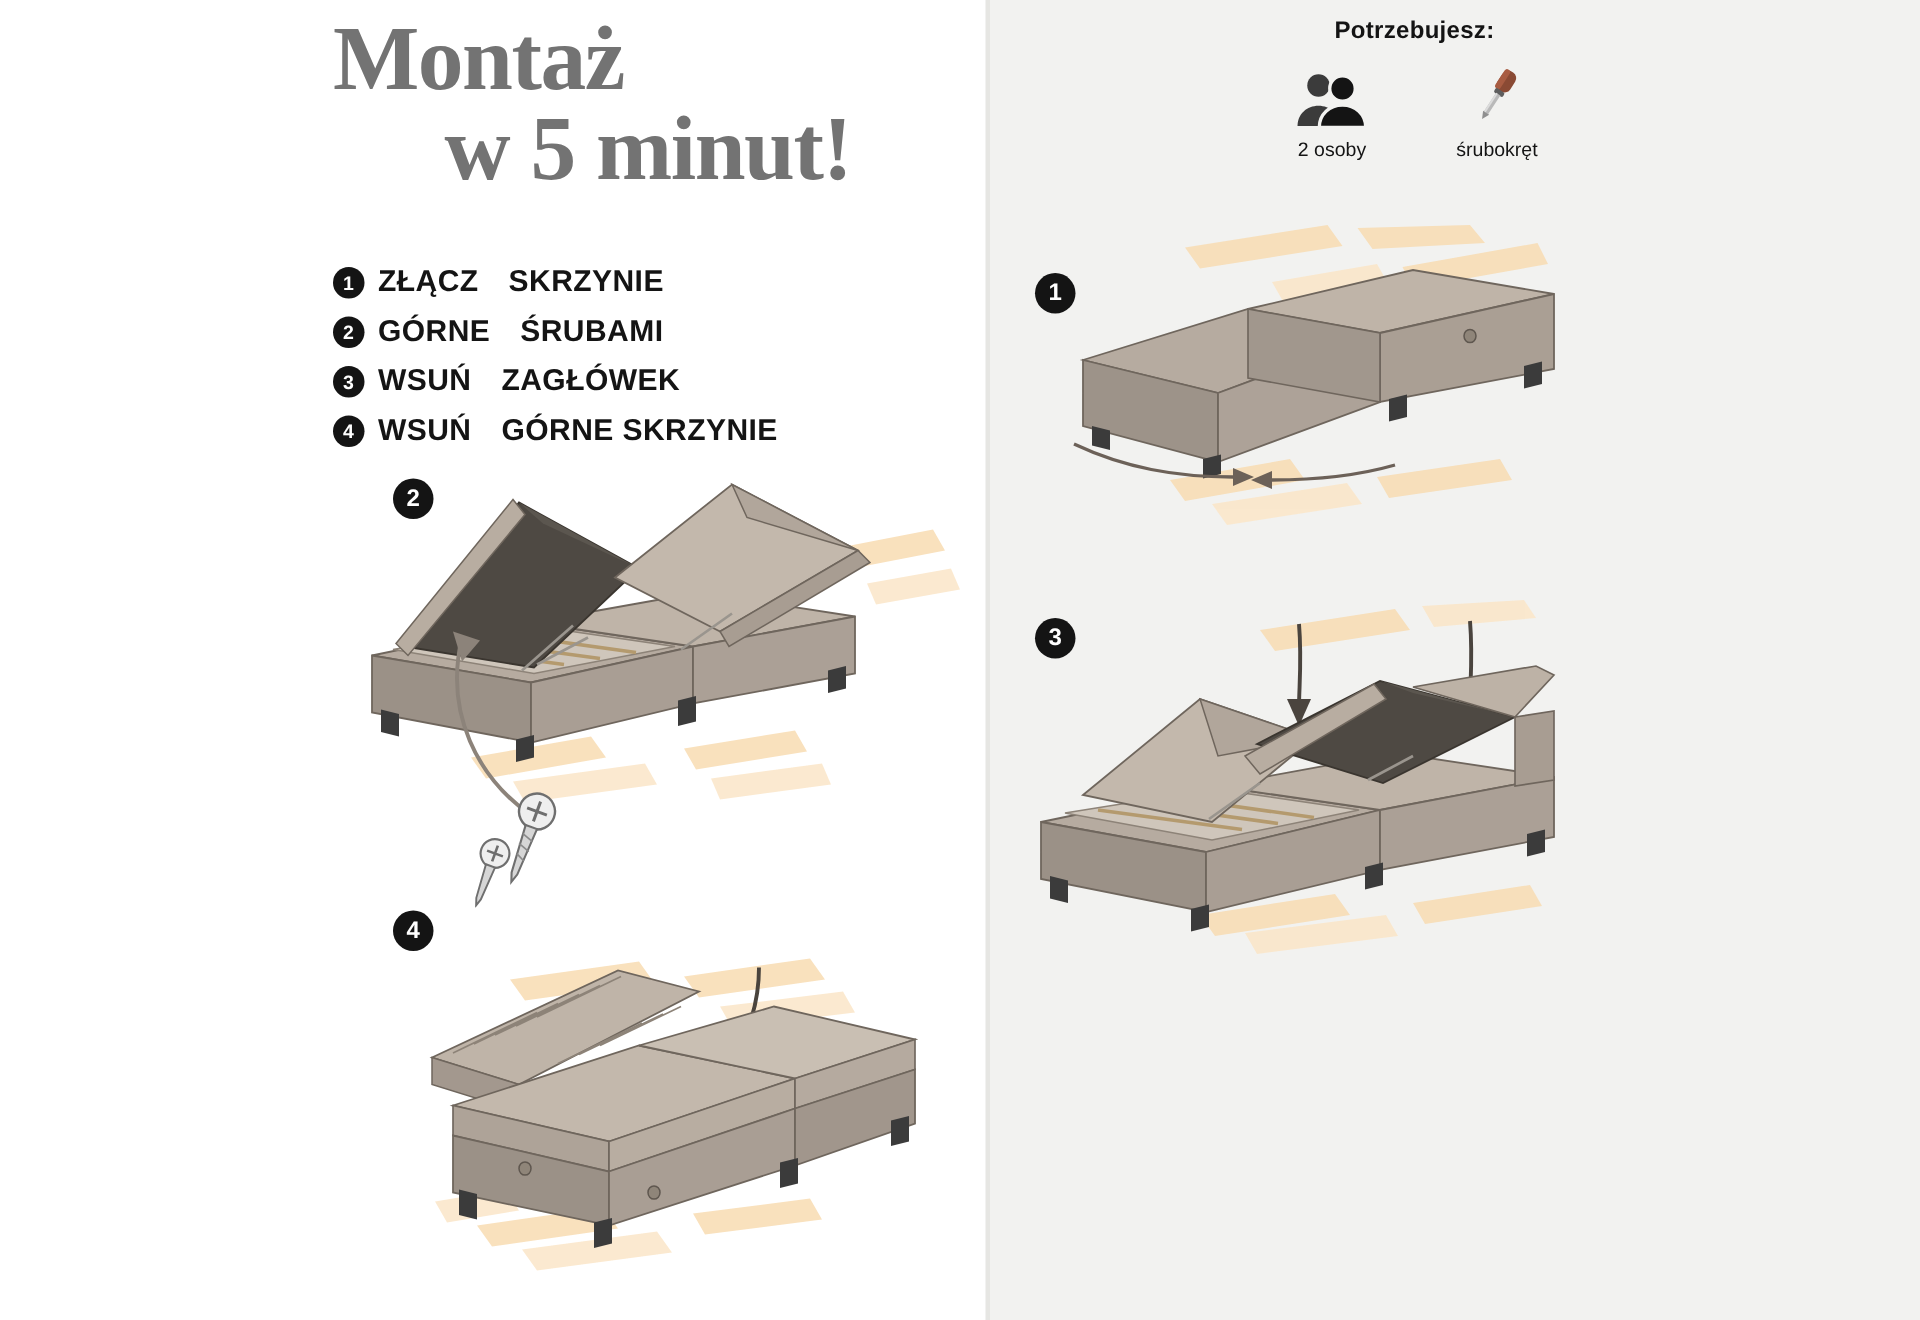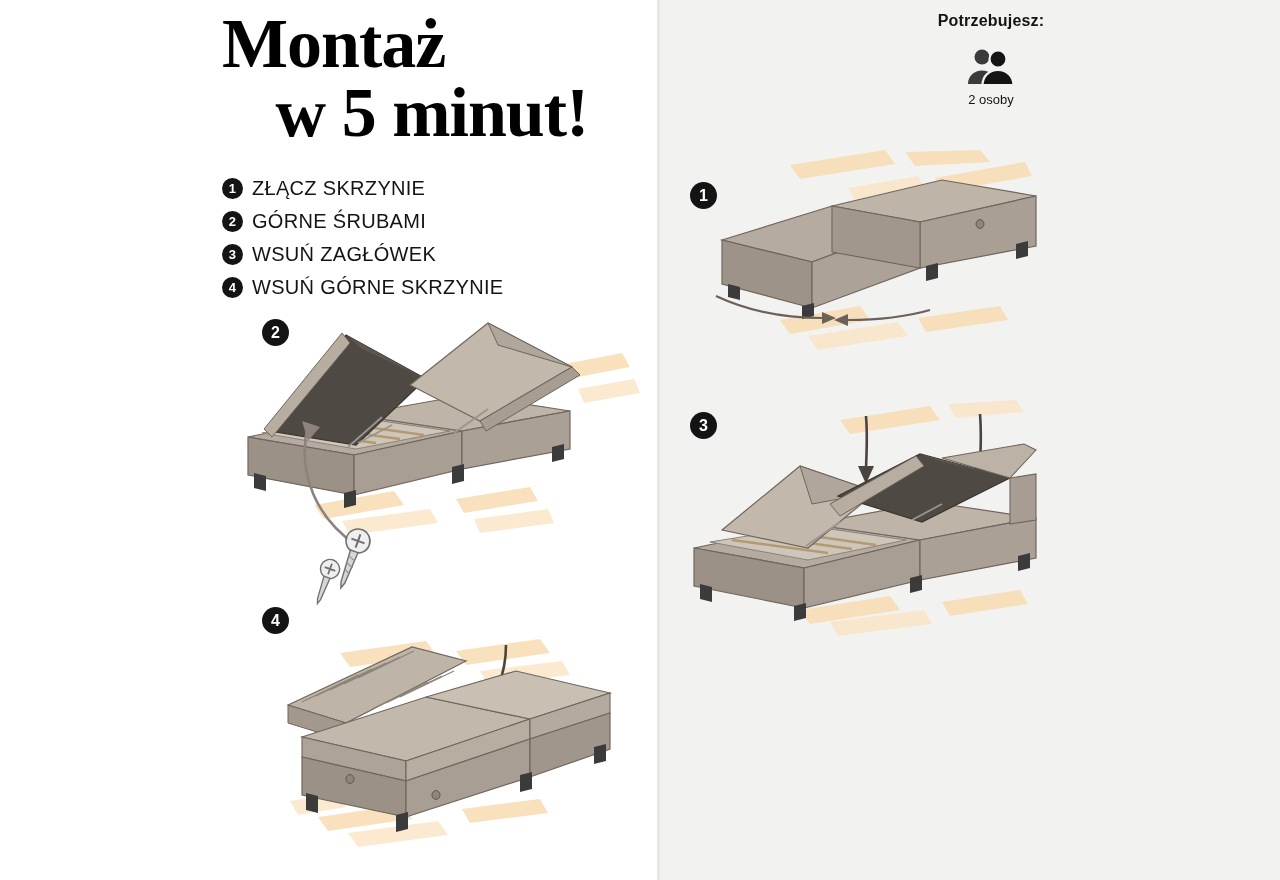--- a/index.html
+++ b/index.html
@@ -36,24 +36,24 @@
   }
 
   
   .headline {
     position: absolute;
     left: 222px;
     top: 10px;
     width: 420px;
     font-family: "Liberation Serif", serif;
     font-weight: bold;
-    font-size: 70px;
+    font-size: 61px;
     line-height: 0.98;
     letter-spacing: -1px;
-    color: #000000;
+    color: #737373;
   }
   .headline .l2 { display: block; text-align: center; }
 
   
   .steps {
     position: absolute;
     left: 222px;
     top: 172px;
     width: 430px;
   }
@@ -74,30 +74,30 @@
     font-size: 13px;
     font-weight: bold;
     display: flex;
     align-items: center;
     justify-content: center;
     margin-right: 9px;
     flex: 0 0 auto;
     font-family: "Liberation Sans", sans-serif;
   }
   .step-strong {
-    font-weight: normal;
-    margin-right: 6px;
+    font-weight: bold;
+    margin-right: 20px;
     white-space: nowrap;
   }
-  .step-rest { font-weight: normal; white-space: nowrap; }
+  .step-rest { font-weight: bold; white-space: nowrap; }
 
   
   .needs {
     position: absolute;
-    left: 876px;
+    left: 828px;
     top: 12px;
     width: 230px;
     text-align: center;
   }
   .needs-title {
     font-size: 16px;
     font-weight: bold;
     color: #141414;
     letter-spacing: 0.2px;
   }
@@ -187,20 +187,39 @@
 
             <circle cx="19" cy="11" r="7.5" fill="#3b3b3b"></circle>
             <path d="M5 38c0-8 6.3-13.5 14-13.5S33 30 33 38z" fill="#3b3b3b"></path>
 
             <circle cx="35" cy="13" r="8.5" fill="#141414" stroke="#f2f2f0" stroke-width="2.2"></circle>
             <path d="M19.5 39c0-9 7-15 15.5-15s15.5 6 15.5 15z" fill="#141414" stroke="#f2f2f0" stroke-width="2.2"></path>
           </svg>
         </div>
         <div class="needs-label">2 osoby</div>
       </div>
+      <div class="needs-item">
+        <div class="needs-icon">
+          <svg width="44" height="44" viewBox="0 0 44 44">
+            <g transform="rotate(33 22 22)">
+
+              <rect x="17" y="3" width="10" height="15" rx="4.5" fill="#8a4a34"></rect>
+              <rect x="17" y="3" width="4" height="15" rx="2" fill="#a85c42"></rect>
+
+              <rect x="18.5" y="17.5" width="7" height="3.5" rx="1.3" fill="#5e5e5e"></rect>
+
+              <rect x="20.3" y="20.5" width="3.4" height="15" fill="#b9b9b9"></rect>
+              <rect x="20.3" y="20.5" width="1.3" height="15" fill="#dcdcdc"></rect>
+
+              <path d="M19.6 35.3h4.8l-2.4 5z" fill="#8f8f8f"></path>
+            </g>
+          </svg>
+        </div>
+        <div class="needs-label">śrubokręt</div>
+      </div>
     </div>
   </div>
 
   <div class="figure" style="left:680px; top:150px; width:580px; height:210px;">
     <div class="fig-badge" style="left:10px; top:32px;">1</div>
     <svg class="fig-svg" width="580" height="210" viewBox="0 0 580 210">
 
       <g opacity="0.85">
         <polygon points="110,15 205,0 215,14 120,29" fill="#f8dcb2"></polygon>
         <polygon points="225,2 300,0 310,12 235,16" fill="#f8dcb2"></polygon>

